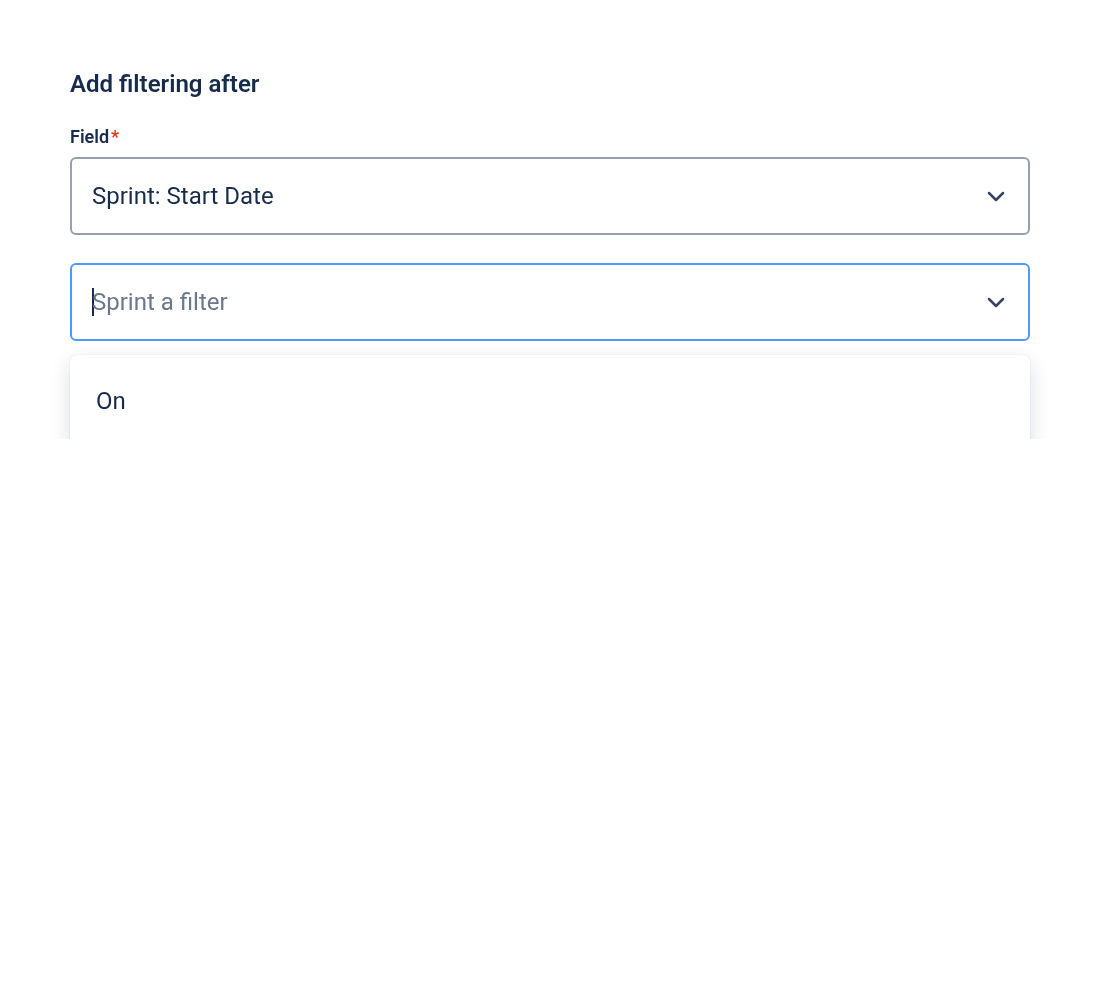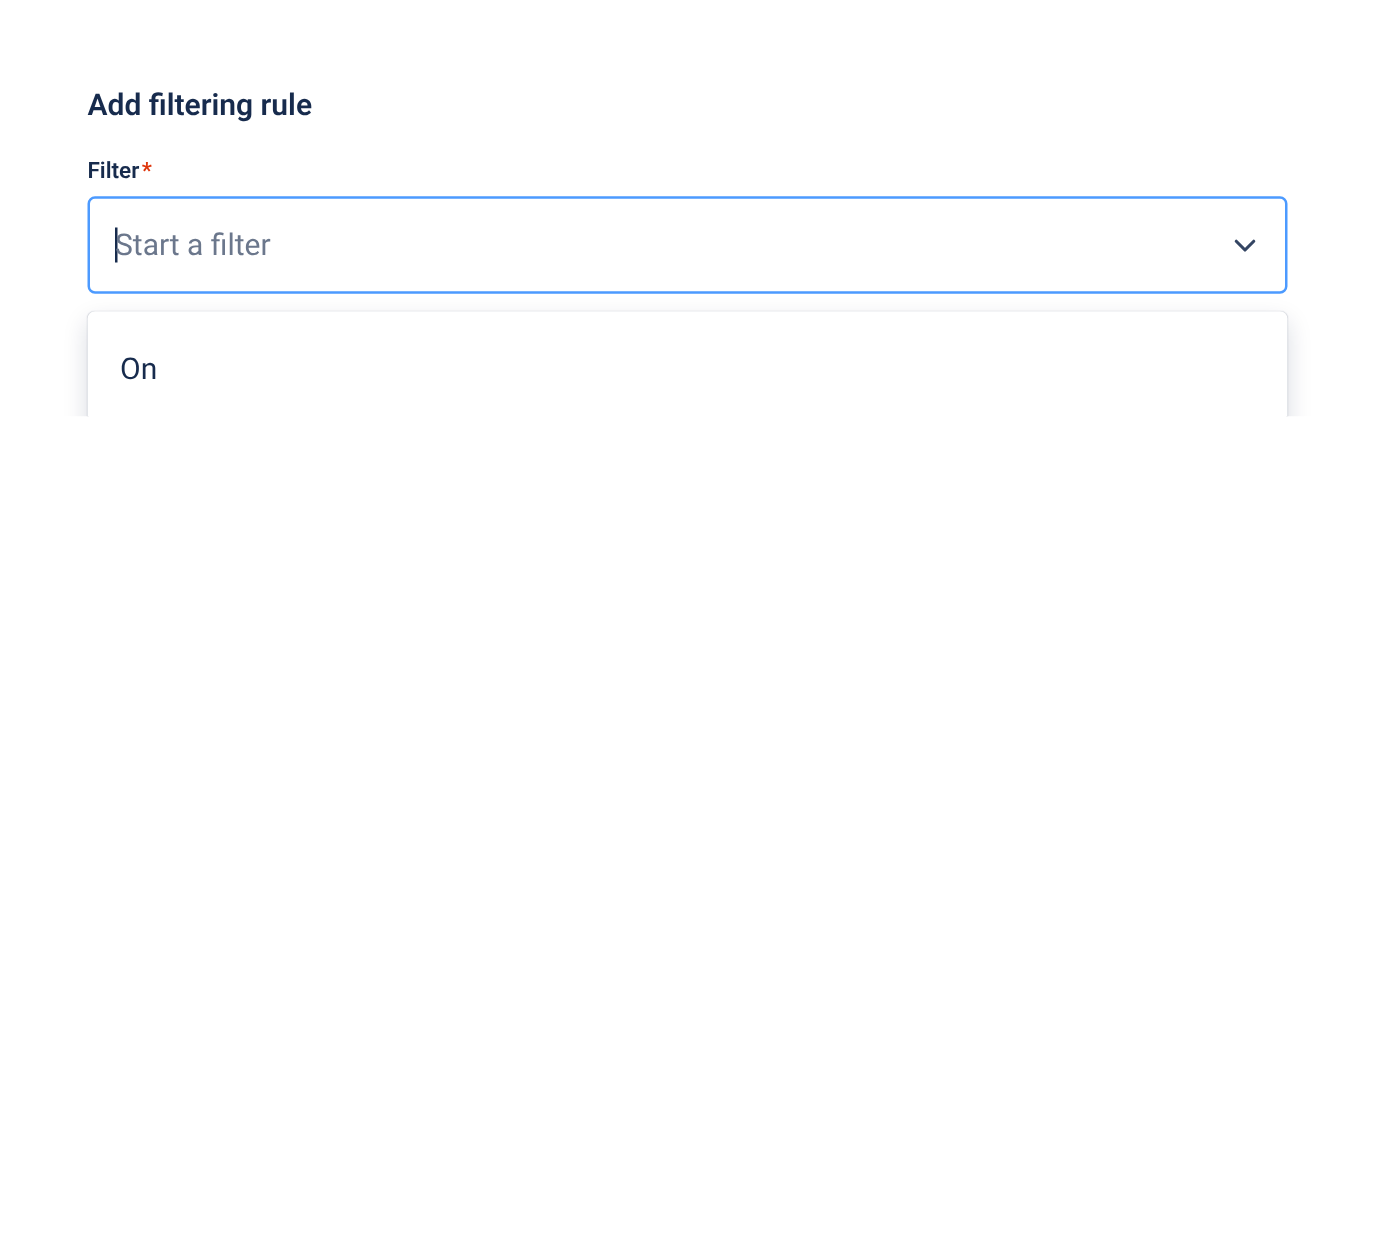--- a/index.html
+++ b/index.html
@@ -124,30 +124,40 @@
     width: 32px;
     height: 38px;
     z-index: 20;
     pointer-events: none;
   }
 </style>
 </head>
 <body>
 
 <div class="container">
-  <h2 class="heading">Add filtering rule</h2>
-
+  <h2 class="heading">Add filtering after</h2>
 
   <div class="field-group">
     <div class="label-row">
-      <span class="label-text">Filter</span><span class="required">*</span>
-    </div>
+      <span class="label-text">Field</span><span class="required">*</span>
+    </div>
+    <div class="select-box">
+      <span class="select-value">Sprint: Start Date</span>
+      <span class="chevron">
+        <svg viewBox="0 0 18 12" fill="none" stroke="currentColor" stroke-width="2.5" stroke-linecap="round" stroke-linejoin="round">
+          <polyline points="2,3 9,10 16,3"></polyline>
+        </svg>
+      </span>
+    </div>
+  </div>
+
+  <div class="field-group">
     <div class="select-box focused">
       <span class="caret-input"></span>
-      <span class="select-placeholder">Start a filter</span>
+      <span class="select-placeholder">Sprint a filter</span>
       <span class="chevron">
         <svg viewBox="0 0 18 12" fill="none" stroke="currentColor" stroke-width="2.5" stroke-linecap="round" stroke-linejoin="round">
           <polyline points="2,3 9,10 16,3"></polyline>
         </svg>
       </span>
     </div>
 
     <div class="dropdown-wrapper">
       <div class="dropdown" id="dropdown-list">
           <div class="option">

